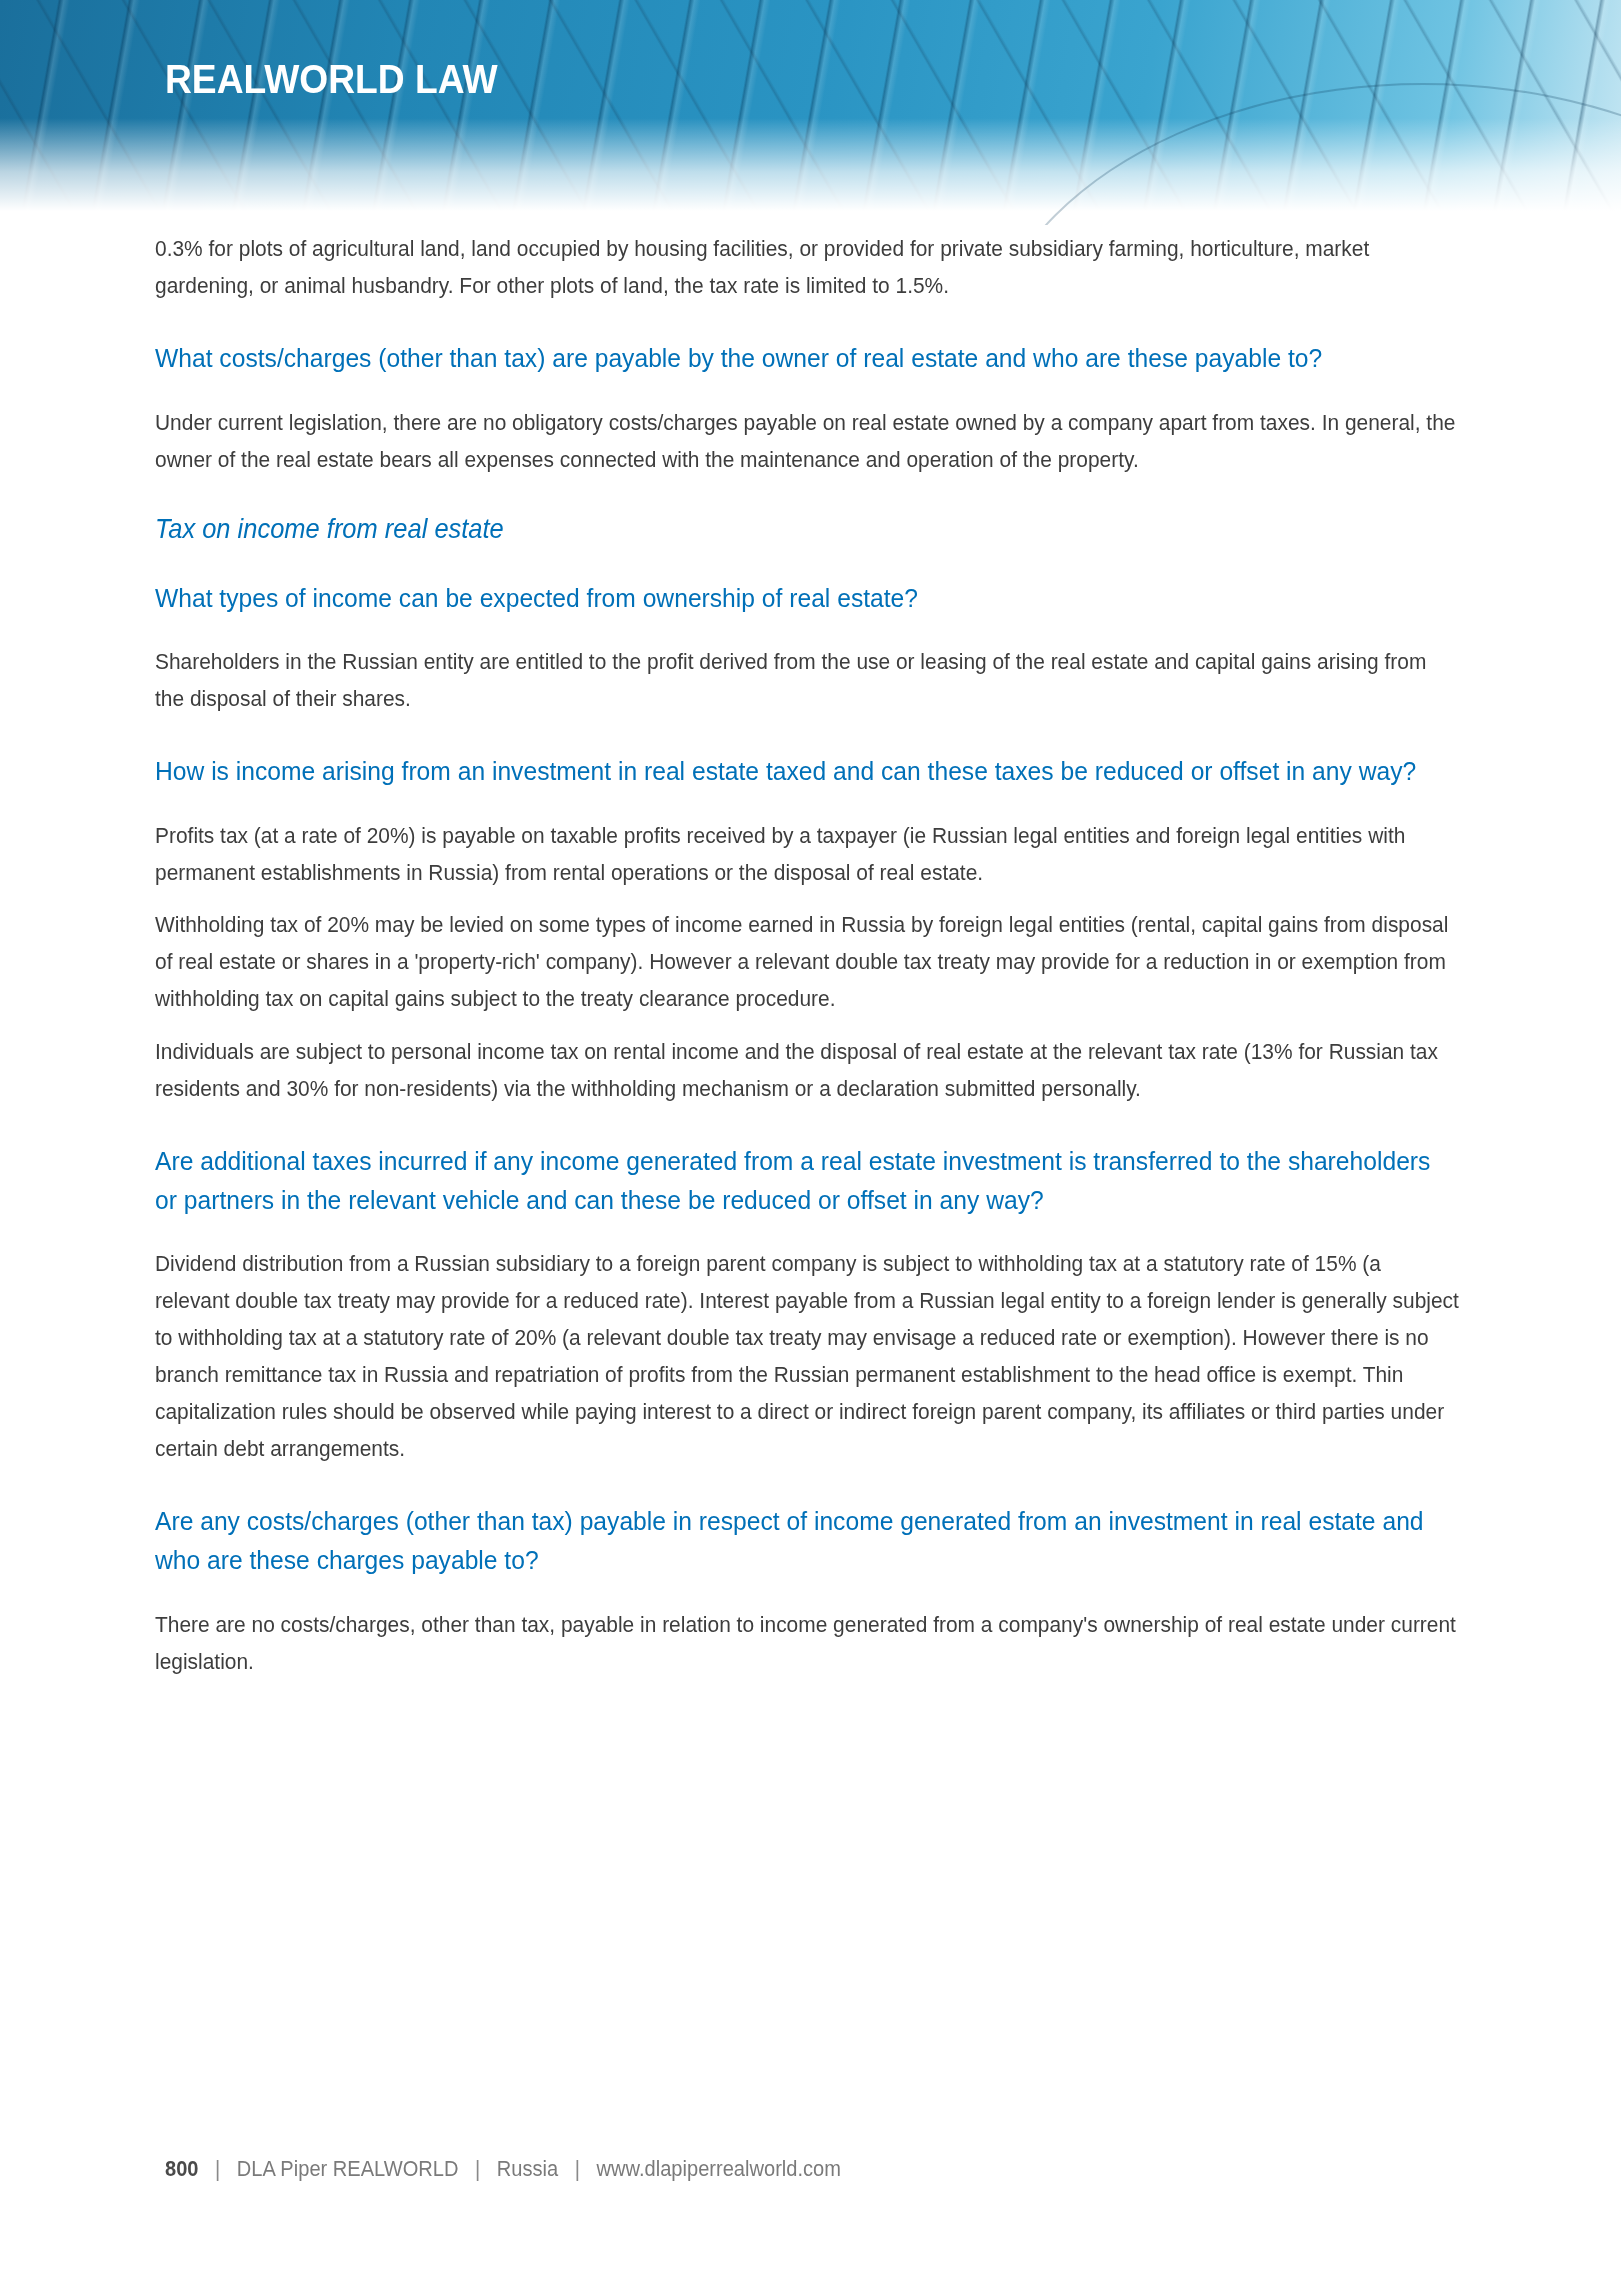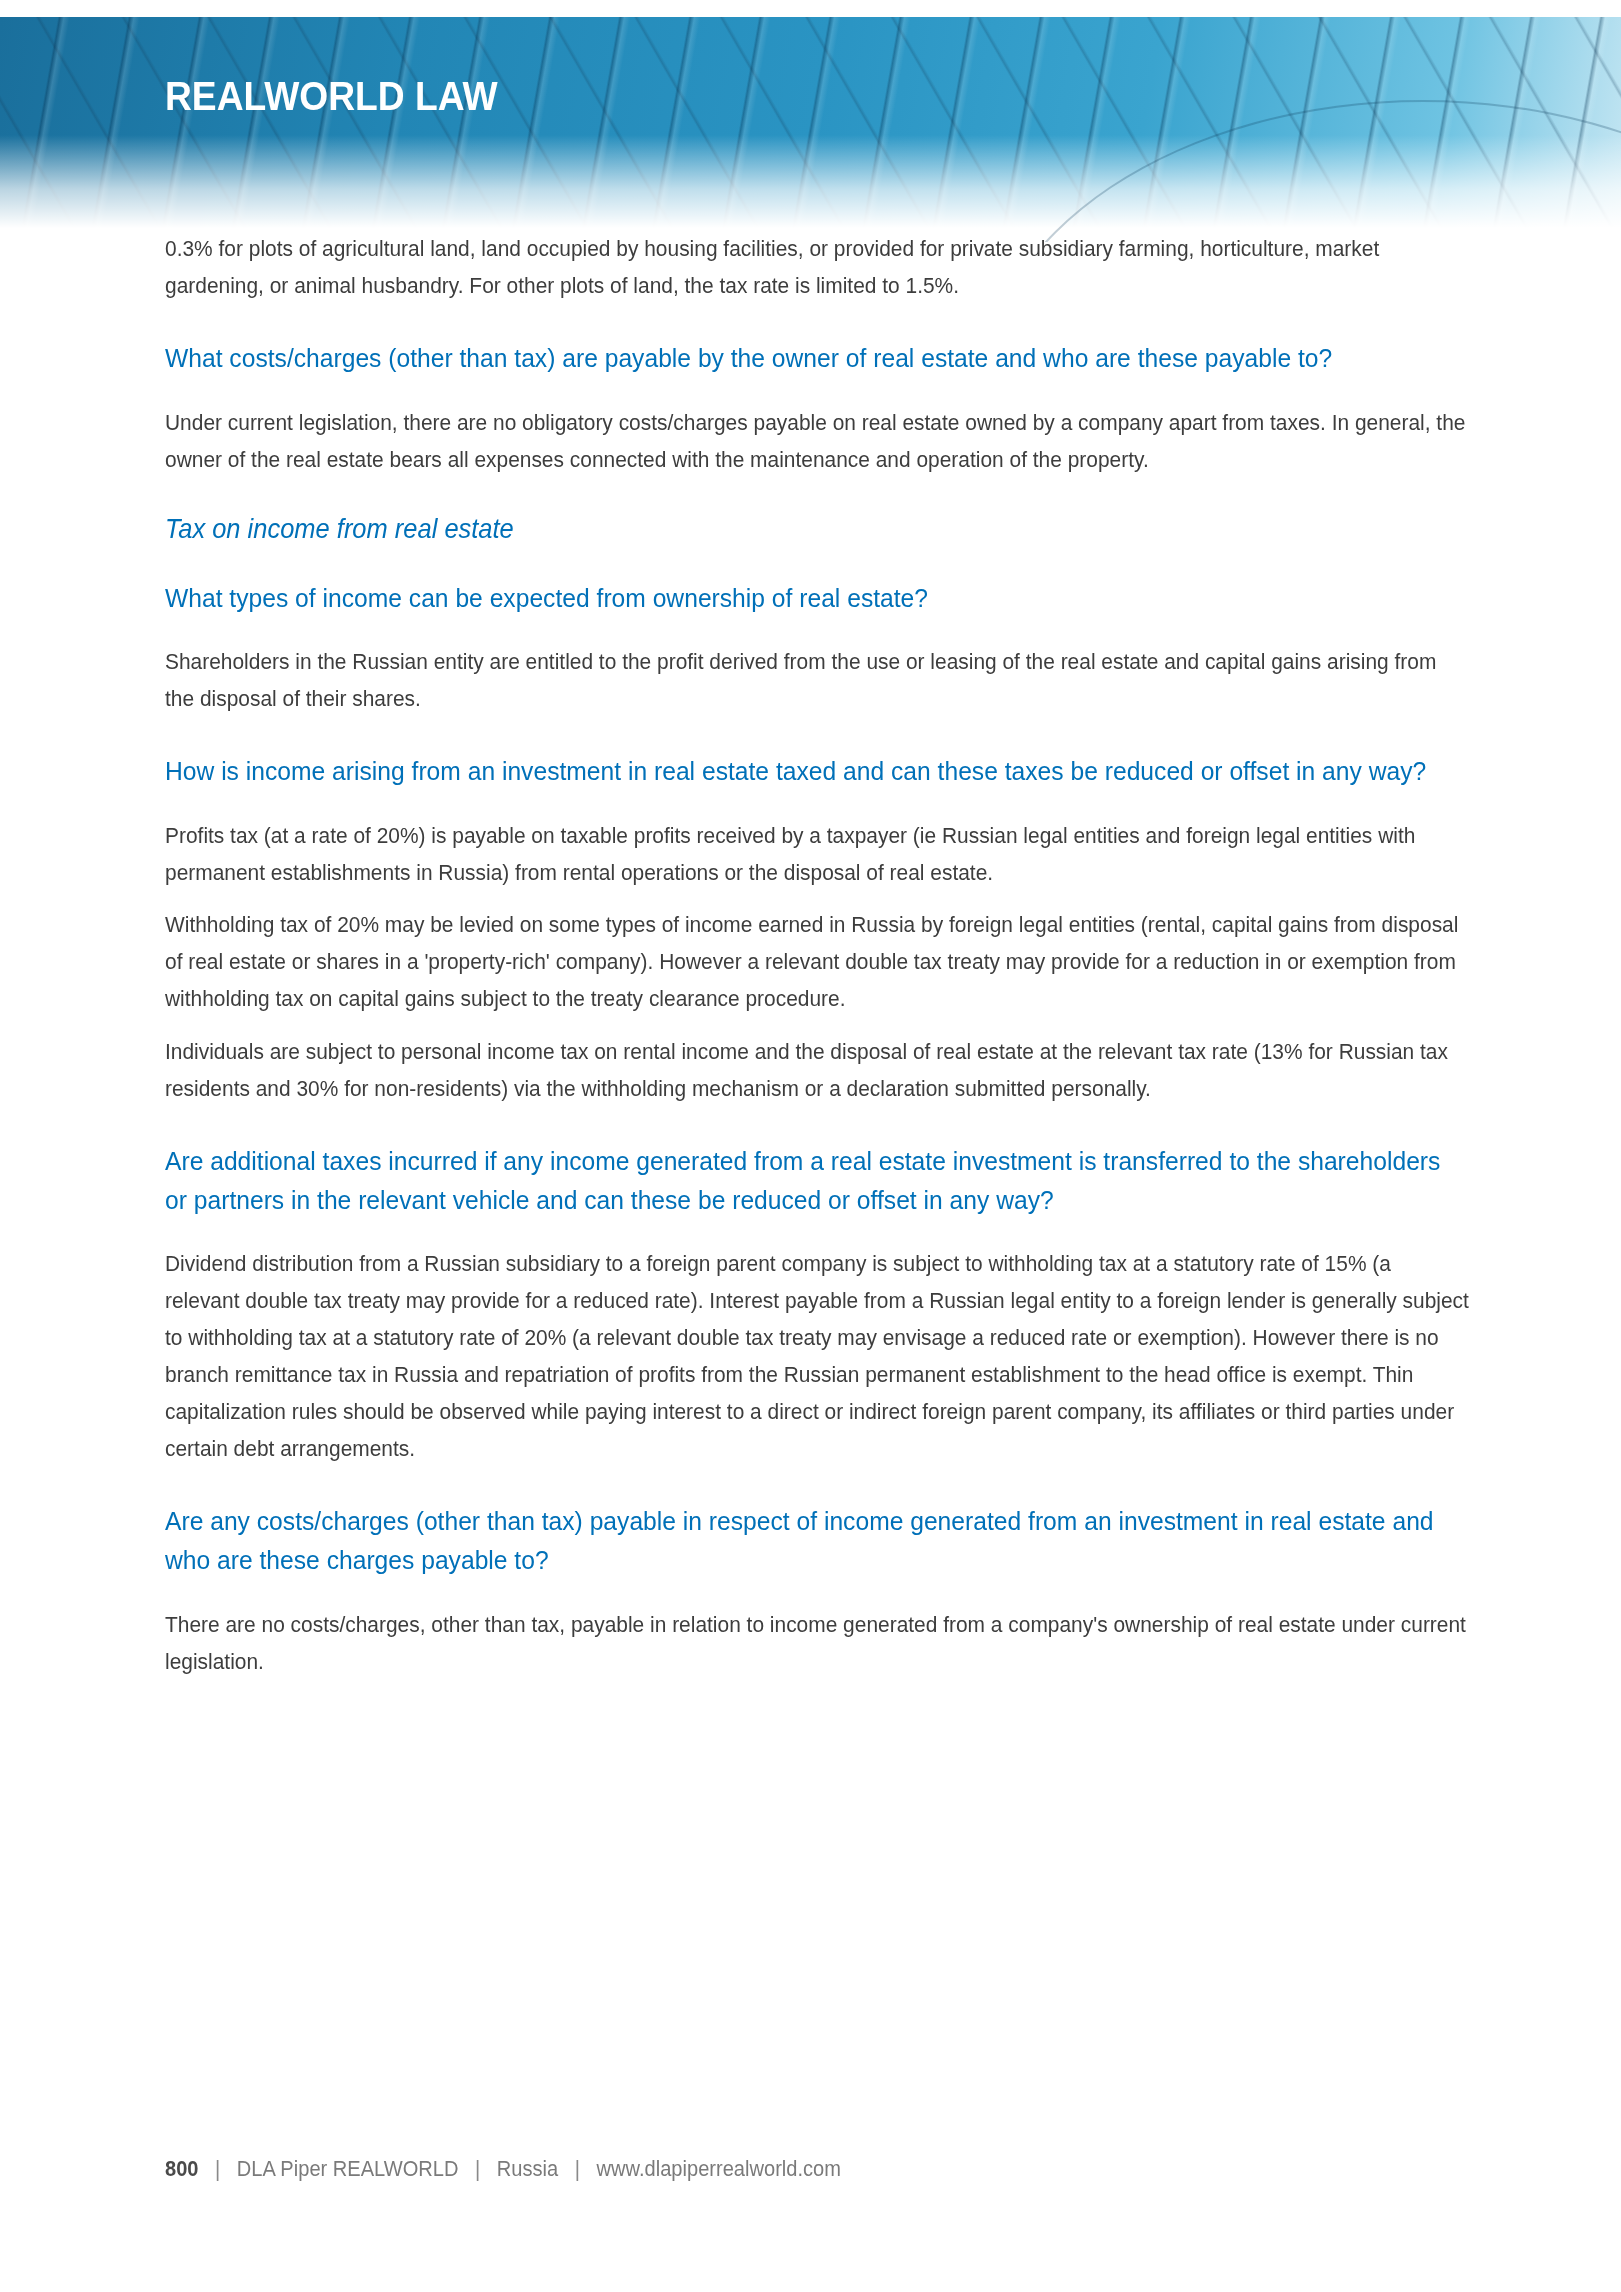--- a/index.html
+++ b/index.html
@@ -2,39 +2,39 @@
 <html><head>
 <meta charset="utf-8">
 <style>
   html, body { margin: 0; padding: 0; }
   body {
     width: 1621px; height: 2293px; position: relative; overflow: hidden;
     background: #ffffff;
     font-family: "Liberation Sans", sans-serif;
   }
   .banner {
-    position: absolute; left: 0; top: 17px; width: 1621px; height: 225px; overflow: hidden;
+    position: absolute; left: 0; top: 0; width: 1621px; height: 225px; overflow: hidden;
     background:
       linear-gradient(to bottom, rgba(255,255,255,0) 0px, rgba(255,255,255,0) 118px, rgba(255,255,255,0.7) 172px, #ffffff 211px),
       repeating-linear-gradient(100deg, rgba(255,255,255,0.0) 0px, rgba(255,255,255,0.0) 57px, rgba(10,50,80,0.35) 59px, rgba(255,255,255,0.12) 63px, rgba(255,255,255,0.0) 69px),
       repeating-linear-gradient(60deg, rgba(0,0,0,0) 0px, rgba(0,0,0,0) 69px, rgba(20,60,90,0.25) 71px, rgba(0,0,0,0) 74px),
       linear-gradient(100deg, #1a6f9c 0%, #2286b5 25%, #2a94c3 50%, #3aa4cf 70%, #6ec3e2 88%, #c7e7f3 100%);
   }
   .banner-arc {
     position: absolute; left: 980px; top: 83px; width: 882px; height: 588px;
     border-radius: 50%; border: 2.9px solid rgba(10,60,90,0.25);
   }
   .banner-title {
     position: absolute; left: 165px; top: 57px;
     font-family: "Liberation Sans", sans-serif; font-weight: bold;
     font-size: 40px; color: #ffffff; letter-spacing: 0px;
     transform: scaleX(0.93); transform-origin: left top;
   }
   .content {
-    position: absolute; left: 165px; top: 230px; width: 1304px;
+    position: absolute; left: 155px; top: 230px; width: 1304px;
   }
   p.body {
     margin: 0; color: #3d3d3d; font-size: 22.5px; line-height: 37px;
     transform: scaleX(0.93); transform-origin: left top; width: 1402px;
   }
   h3.q {
     margin: 0; color: #0070b8; font-weight: normal; font-size: 26.5px; line-height: 39px;
     transform: scaleX(0.93); transform-origin: left top; width: 1402px;
   }
   h2.sub {

